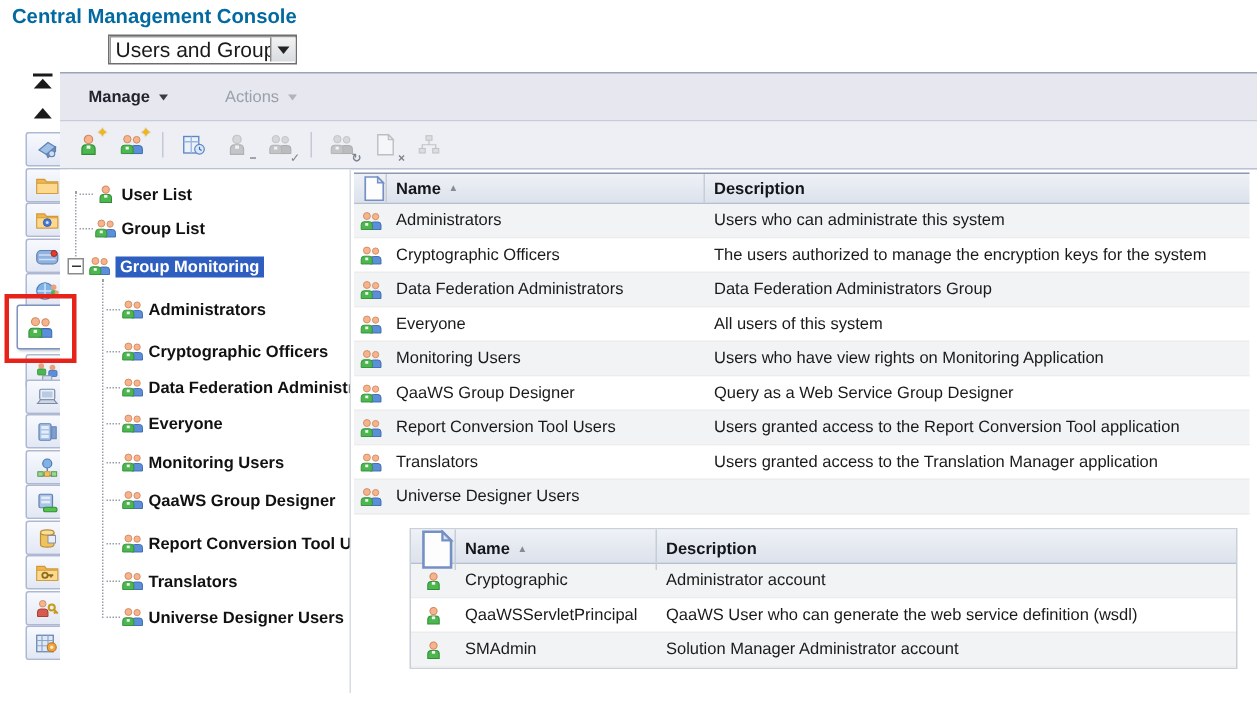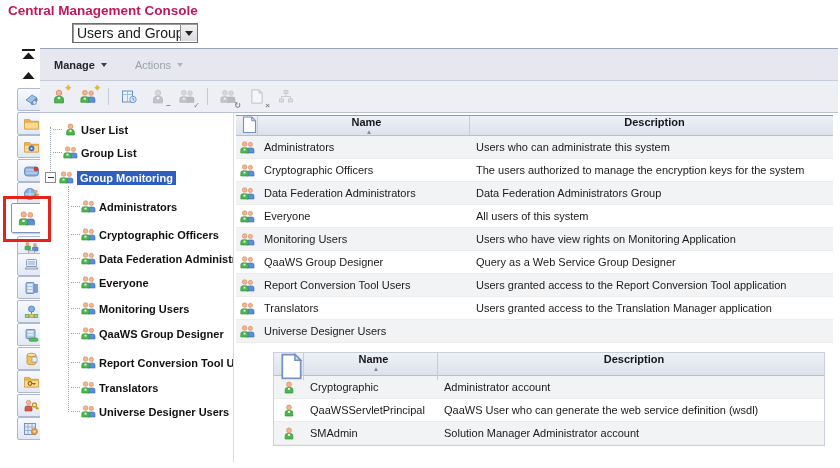--- a/index.html
+++ b/index.html
@@ -1,35 +1,35 @@
 <!DOCTYPE html>
 <html><head>
 <meta charset="utf-8">
 <style>
   html,body{margin:0;padding:0;background:#fff;}
   #screen{position:relative;width:840px;height:468px;background:#fff;overflow:hidden;
           font-family:"Liberation Sans","DejaVu Sans",sans-serif;color:#1a1a1a;}
   
-  .app-title{position:absolute;left:8px;top:3px;font-size:13.5px;font-weight:bold;color:#be185d;}
+  .app-title{position:absolute;left:8px;top:3px;font-size:13.5px;font-weight:bold;color:#0369a1;}
   .combo{position:absolute;left:72px;top:23px;width:124px;height:18px;background:#fff;
          border:1px solid #6e6e6e;box-shadow:inset 1px 1px 0 #9a9a9a;display:flex;align-items:center;font-size:14px;}
   .combo-val{flex:1;padding-left:4px;white-space:nowrap;overflow:hidden;}
   .combo-btn{width:16px;height:16px;margin-right:0;background:linear-gradient(#f3f3f3,#d8dbe0);
          border-left:1px solid #8a8a8a;display:flex;align-items:center;justify-content:center;}
   .caret-dn{width:0;height:0;border-left:4px solid transparent;border-right:4px solid transparent;border-top:5px solid #222;}
   
   .rail-btn{position:absolute;left:17px;width:26px;height:21px;border:1px solid #aeb8d2;border-radius:2px;
             background:linear-gradient(#f7f9fd,#e2e8f4);display:flex;align-items:center;justify-content:center;}
   .rail-btn.active{left:11px;width:30px;height:28px;background:#fff;border:1px solid #7e93bd;box-shadow:1px 1px 2px rgba(60,80,120,.35);}
   .rail-arrow{position:absolute;left:17px;width:22px;height:14px;display:flex;align-items:center;justify-content:center;}
   .hl-box{position:absolute;left:3px;top:196px;width:42px;height:40px;border:3px solid #e5231b;z-index:9;}
   
   .menubar{position:absolute;left:40px;top:48px;width:798px;height:33px;background:#e7e8ef;
            border-top:1px solid #9aa3b8;border-bottom:1px solid #c6ccd9;display:flex;align-items:center;font-size:11px;box-sizing:border-box;}
-  .menu-item{display:flex;align-items:center;gap:6px;padding:0 14px;height:100%;}
+  .menu-item{display:flex;align-items:center;gap:6px;padding:0 19px;height:100%;}
   .menu-item .lbl{font-weight:bold;color:#23242e;}
   .menu-item.disabled .lbl{font-weight:normal;color:#9aa0ab;}
   .mcaret{width:0;height:0;border-left:3.5px solid transparent;border-right:3.5px solid transparent;border-top:4px solid #3a3c46;}
   .menu-item.disabled .mcaret{border-top-color:#b0b4bd;}
   .toolbar{position:absolute;left:40px;top:81px;width:798px;height:32px;background:#edeff4;
            border-bottom:1px solid #b9c1d2;display:flex;align-items:center;gap:7px;padding-left:8px;box-sizing:border-box;}
   .tbicon{width:22px;height:20px;display:flex;align-items:center;justify-content:center;position:relative;}
   .tbicon svg{width:16px;height:15px;}
   .tbicon.gray svg{filter:grayscale(1) opacity(.5);}
   .tbsep{width:1px;height:17px;background:#c3c9d6;margin:0 2px;}
@@ -43,21 +43,21 @@
   .titem.root{left:13px;}
   .titem.child{left:31px;}
   .exp{width:9px;height:9px;border:1px solid #8b8b8b;background:#fff;margin-right:3px;flex:none;position:relative;}
   .exp::after{content:"";position:absolute;left:1.5px;top:3.5px;width:6px;height:1px;background:#333;}
   .sel-label{background:#2e5fc0;color:#fff;padding:1px 3px;}
   .vline{position:absolute;width:0;border-left:1px dotted #9aa0aa;}
   
   .gtable{position:absolute;left:236px;top:115px;width:597px;font-size:11px;}
   .ghead{display:grid;grid-template-columns:22px 212px 1fr;height:21px;align-items:center;
          background:linear-gradient(#eef1f6,#dce2ec);border-top:1px solid #8e99ad;border-bottom:1px solid #b6bfce;box-sizing:border-box;}
-  .ghead .hc{height:100%;display:flex;align-items:center;border-right:1px solid #c6cdd9;padding-left:6px;box-sizing:border-box;font-weight:bold;color:#15161c;flex-direction:column;}
+  .ghead .hc{height:100%;display:flex;align-items:center;border-right:1px solid #c6cdd9;padding-left:6px;box-sizing:border-box;font-weight:bold;color:#15161c;}
   .ghead .hc:last-child{border-right:none;}
   .sort{font-size:6.5px;color:#868b94;margin-left:5px;}
   .trow{display:grid;grid-template-columns:22px 212px 1fr;height:23px;align-items:center;border-bottom:1px solid #ececec;box-sizing:border-box;background:#fff;}
   .trow:nth-child(even){background:#f2f3f5;}
   .trow .ci{display:flex;justify-content:center;}
   .trow .cn,.trow .cd{padding-left:6px;white-space:nowrap;overflow:hidden;}
   .trow svg{width:15px;height:13px;}
   .utable{position:absolute;left:273px;top:352px;width:552px;font-size:11px;border:1px solid #c9d0da;box-sizing:border-box;background:#fff;}
   .utable .ghead{grid-template-columns:30px 134px 1fr;height:23px;border-top:none;}
   .utable .trow{grid-template-columns:30px 134px 1fr;}

